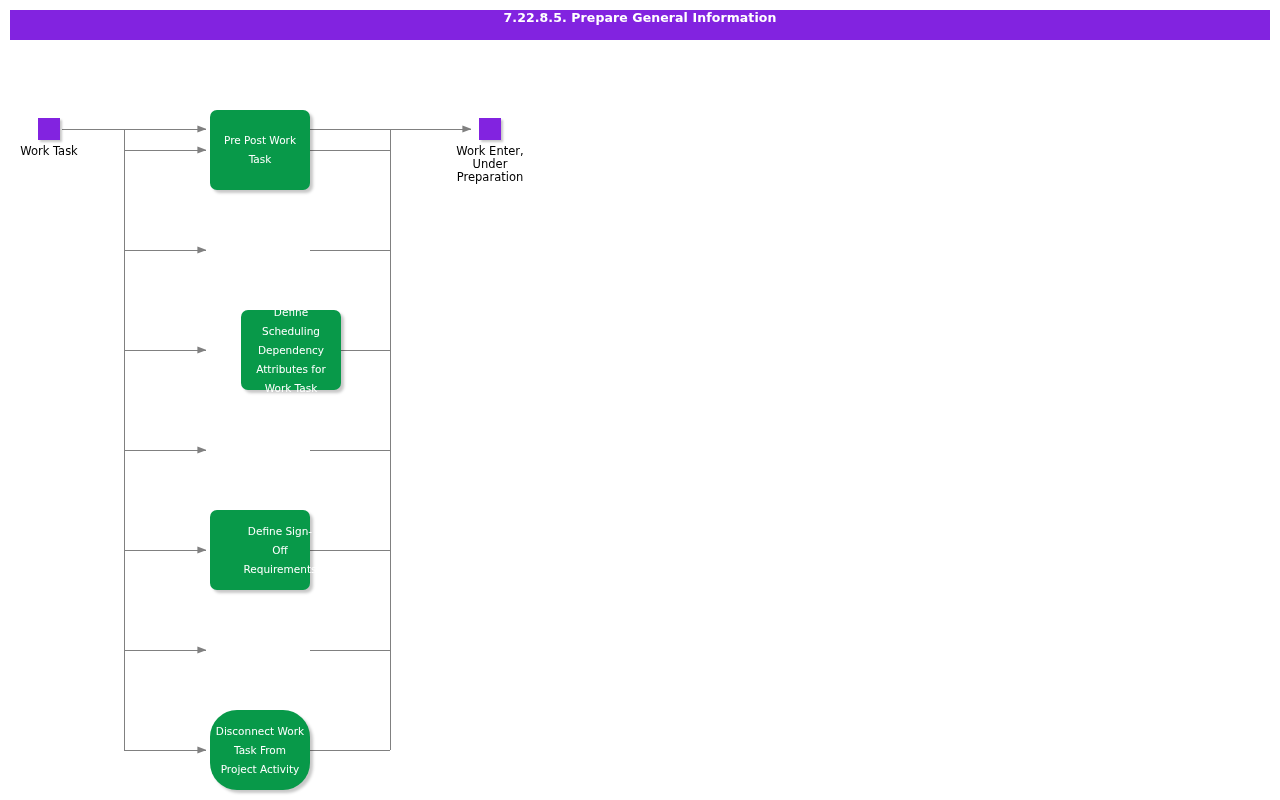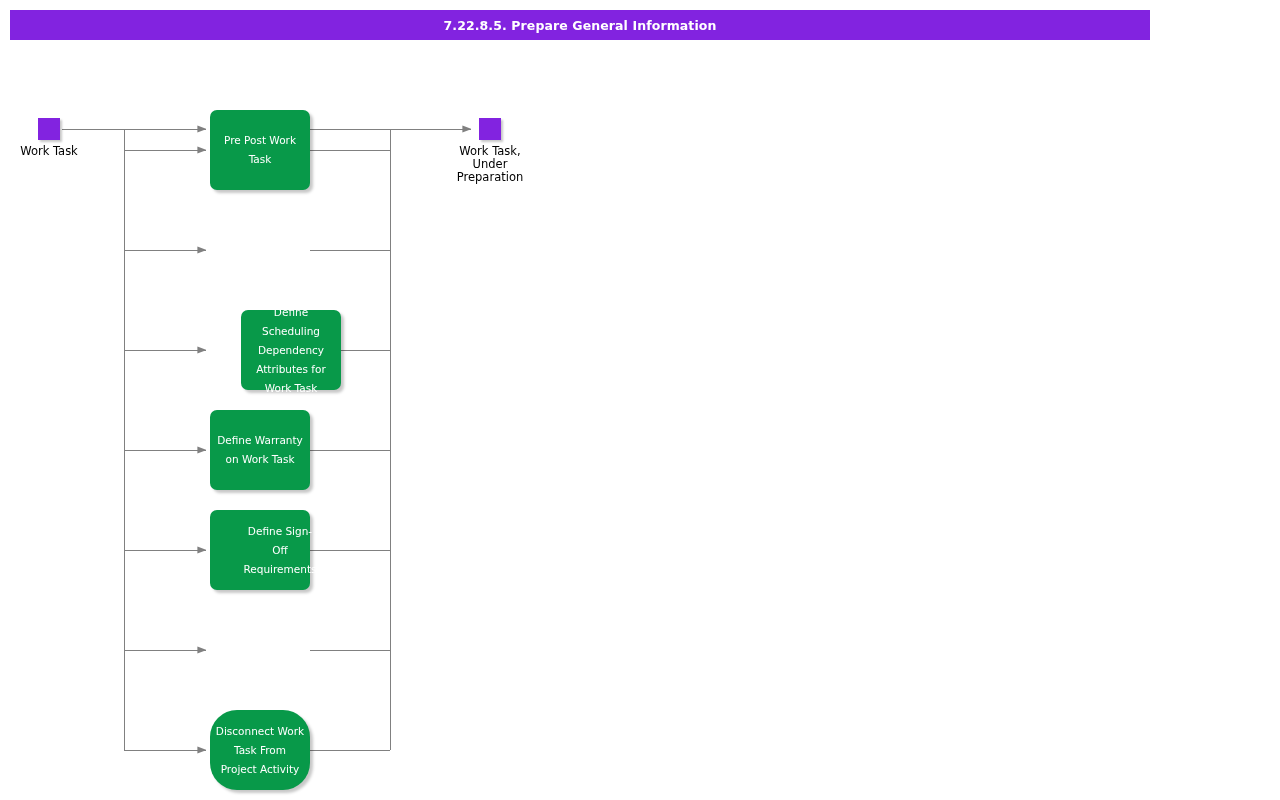--- a/index.html
+++ b/index.html
@@ -17,25 +17,24 @@
     width: 1280px;
     height: 800px;
     background: #ffffff;
   }
 
   
   .title-bar {
     position: absolute;
     left: 10px;
     top: 10px;
-    width: 1140px;
+    width: 1260px;
     height: 30px;
     background: #8223E0;
     display: flex;
-    align-items: center;
     justify-content: center;
   }
   .title-bar .title-text {
     color: #ffffff;
     font-family: "DejaVu Sans", sans-serif;
     font-size: 12.5px;
     font-weight: bold;
     letter-spacing: 0.1px;
     white-space: nowrap;
   }
@@ -144,40 +143,36 @@
     </g>
   </svg>
 
   <div class="state-node" id="start-state" style="left:-21px; top:118px;">
     <div class="swatch"></div>
     <div class="state-label">Work Task</div>
   </div>
 
   <div class="state-node" id="end-state" style="left:420px; top:118px;">
     <div class="swatch"></div>
-    <div class="state-label">Work Task,
+    <div class="state-label">Work Enter,
 Under
 Preparation</div>
   </div>
 
   <div class="proc-box" style="top:110px;">
     <div class="proc-label">Pre Post Work
 Task</div>
   </div>
   <div class="proc-box" style="top:310px;margin-left:31px;">
     <div class="proc-label">Define
 Scheduling
 Dependency
 Attributes for
 Work Task</div>
   </div>
-  <div class="proc-box" style="top:410px;">
-    <div class="proc-label">Define Warranty
-on Work Task</div>
-  </div>
   <div class="proc-box" style="top:510px;padding-left:44px;">
     <div class="proc-label">Define Sign-Off
 Requirements</div>
   </div>
   <div class="proc-box" style="top:710px;border-radius:27px;">
     <div class="proc-label">Disconnect Work
 Task From
 Project Activity</div>
   </div>
 

